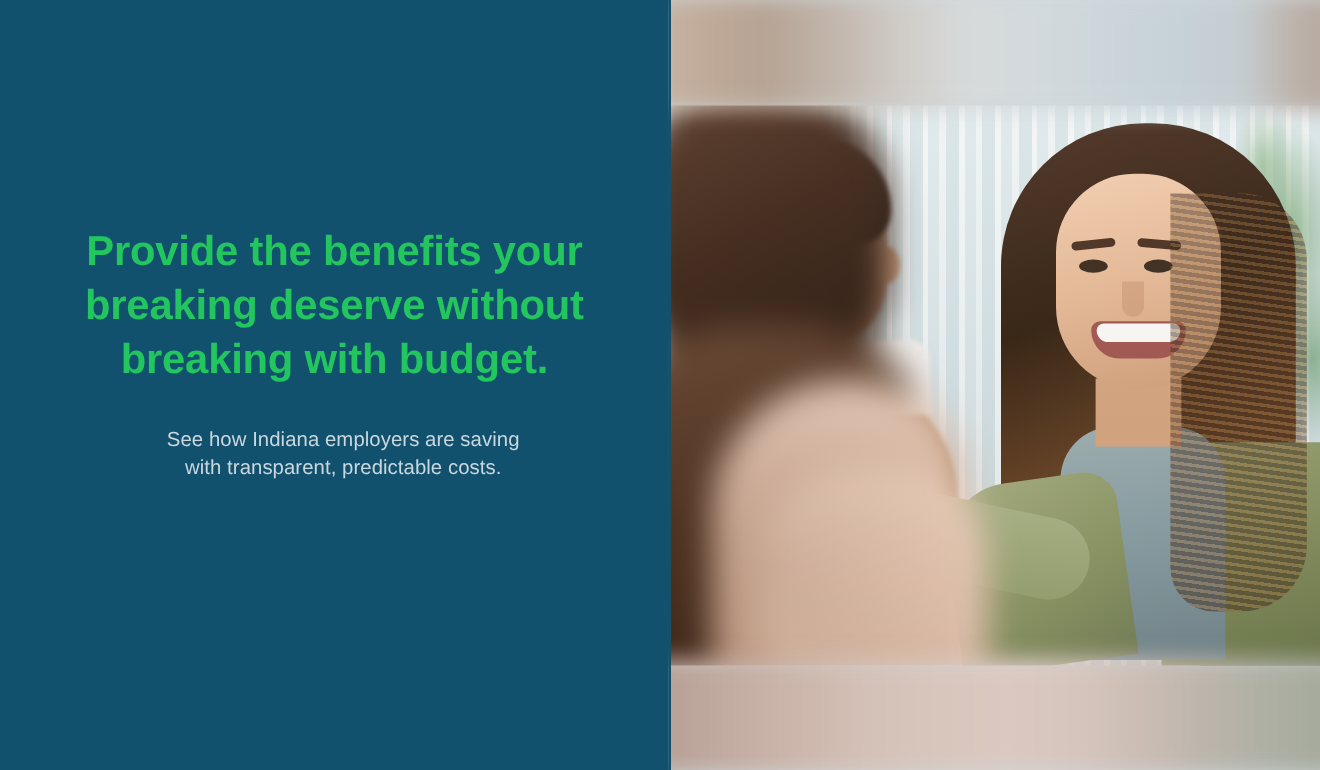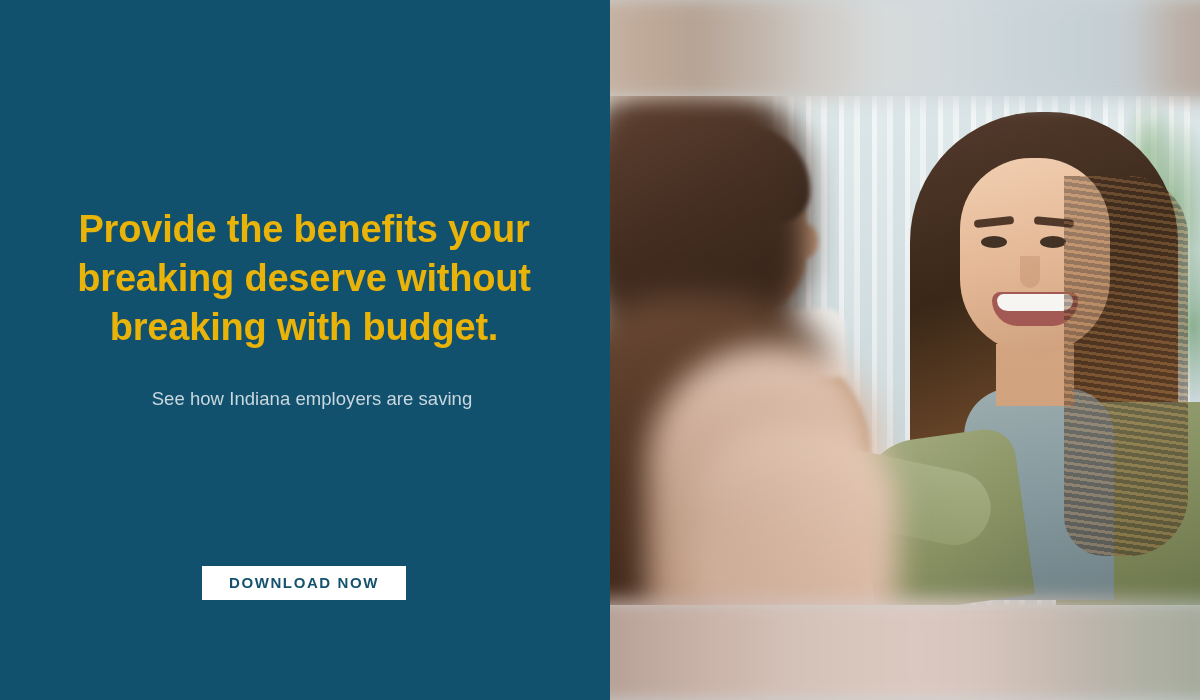--- a/index.html
+++ b/index.html
@@ -15,21 +15,21 @@
   .left-panel{
     position:absolute;left:0;top:0;width:608px;height:700px;
     background:#11516e;z-index:5;
   }
   .copy-block{
     position:absolute;left:0;top:205px;width:608px;
     text-align:center;
   }
   .headline{
     margin:0;padding:0 34px;
-    color:#eab308;
+    color:#22c55e;
     font-size:38px;
     font-weight:600;
     line-height:49px;
     letter-spacing:-0.2px;
     font-family:"Liberation Sans", sans-serif;
   }
   .subheadline{
     margin:34px 0 0 16px;padding:0 100px;
     color:#c9d7de;
     font-size:18.5px;
@@ -342,22 +342,20 @@
   <div class="left-panel">
 
     <div class="copy-block">
       <h1 class="headline">
         <span>Provide the benefits your</span><br>
         <span>breaking deserve without</span><br>
         <span>breaking with budget.</span>
       </h1>
       <p class="subheadline">
         <span>See how Indiana employers are saving</span><br>
+        <span>with transparent, predictable costs.</span>
       </p>
     </div>
 
-    <div class="cta-wrap">
-      <button class="cta-button">DOWNLOAD NOW</button>
-    </div>
 
   </div>
 
 </div>
 
 </body></html>

